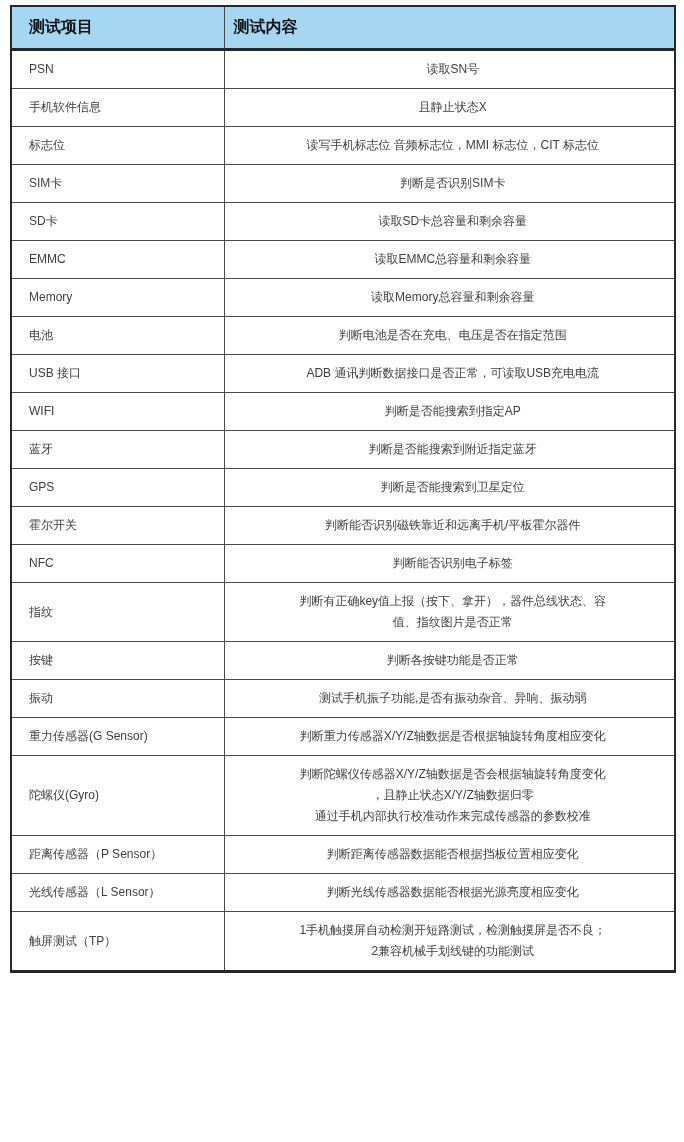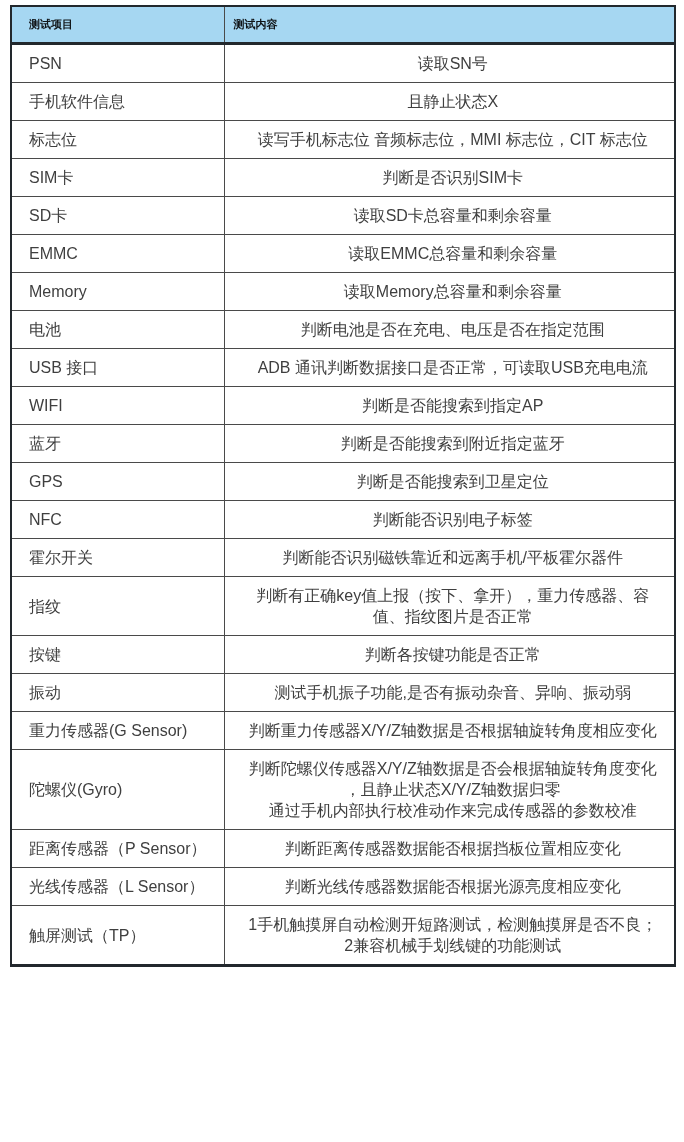--- a/index.html
+++ b/index.html
@@ -23,29 +23,29 @@
     table-layout: fixed;
     border: 2px solid var(--outer-border);
     border-bottom-width: 3px;
   }
   col.col-item { width: 213px; }
   col.col-content { width: 451px; }
   th, td { border: 1px solid var(--inner-border); }
   thead th {
     background: var(--header-bg);
     color: var(--header-text);
-    font-size: 11px;
+    font-size: 16px;
     font-weight: bold;
     text-align: left;
     padding: 10px 10px 10px 17px;
     border-bottom: 3px solid var(--outer-border);
   }
   thead th.content-col { padding-left: 9px; }
   tbody td {
-    font-size: 16px;
+    font-size: 12px;
     line-height: 21px;
     color: var(--text);
     vertical-align: middle;
     padding: 8px 4px;
   }
   td.item-cell { padding-left: 17px; }
   td.content-cell { padding-left: 11px; white-space: pre-line; text-align: center; }
 </style>
 </head>
 <body>
@@ -105,30 +105,30 @@
         </tr>
         <tr>
           <td class="item-cell">蓝牙</td>
           <td class="content-cell">判断是否能搜索到附近指定蓝牙</td>
         </tr>
         <tr>
           <td class="item-cell">GPS</td>
           <td class="content-cell">判断是否能搜索到卫星定位</td>
         </tr>
         <tr>
+          <td class="item-cell">霍尔开关</td>
+          <td class="content-cell">判断能否识别磁铁靠近和远离手机/平板霍尔器件</td>
+        </tr>
+        <tr>
           <td class="item-cell">NFC</td>
           <td class="content-cell">判断能否识别电子标签</td>
         </tr>
         <tr>
-          <td class="item-cell">霍尔开关</td>
-          <td class="content-cell">判断能否识别磁铁靠近和远离手机/平板霍尔器件</td>
-        </tr>
-        <tr>
           <td class="item-cell">指纹</td>
-          <td class="content-cell">判断有正确key值上报（按下、拿开），重力传感器、容
+          <td class="content-cell">判断有正确key值上报（按下、拿开），器件总线状态、容
 值、指纹图片是否正常</td>
         </tr>
         <tr>
           <td class="item-cell">按键</td>
           <td class="content-cell">判断各按键功能是否正常</td>
         </tr>
         <tr>
           <td class="item-cell">振动</td>
           <td class="content-cell">测试手机振子功能,是否有振动杂音、异响、振动弱</td>
         </tr>

